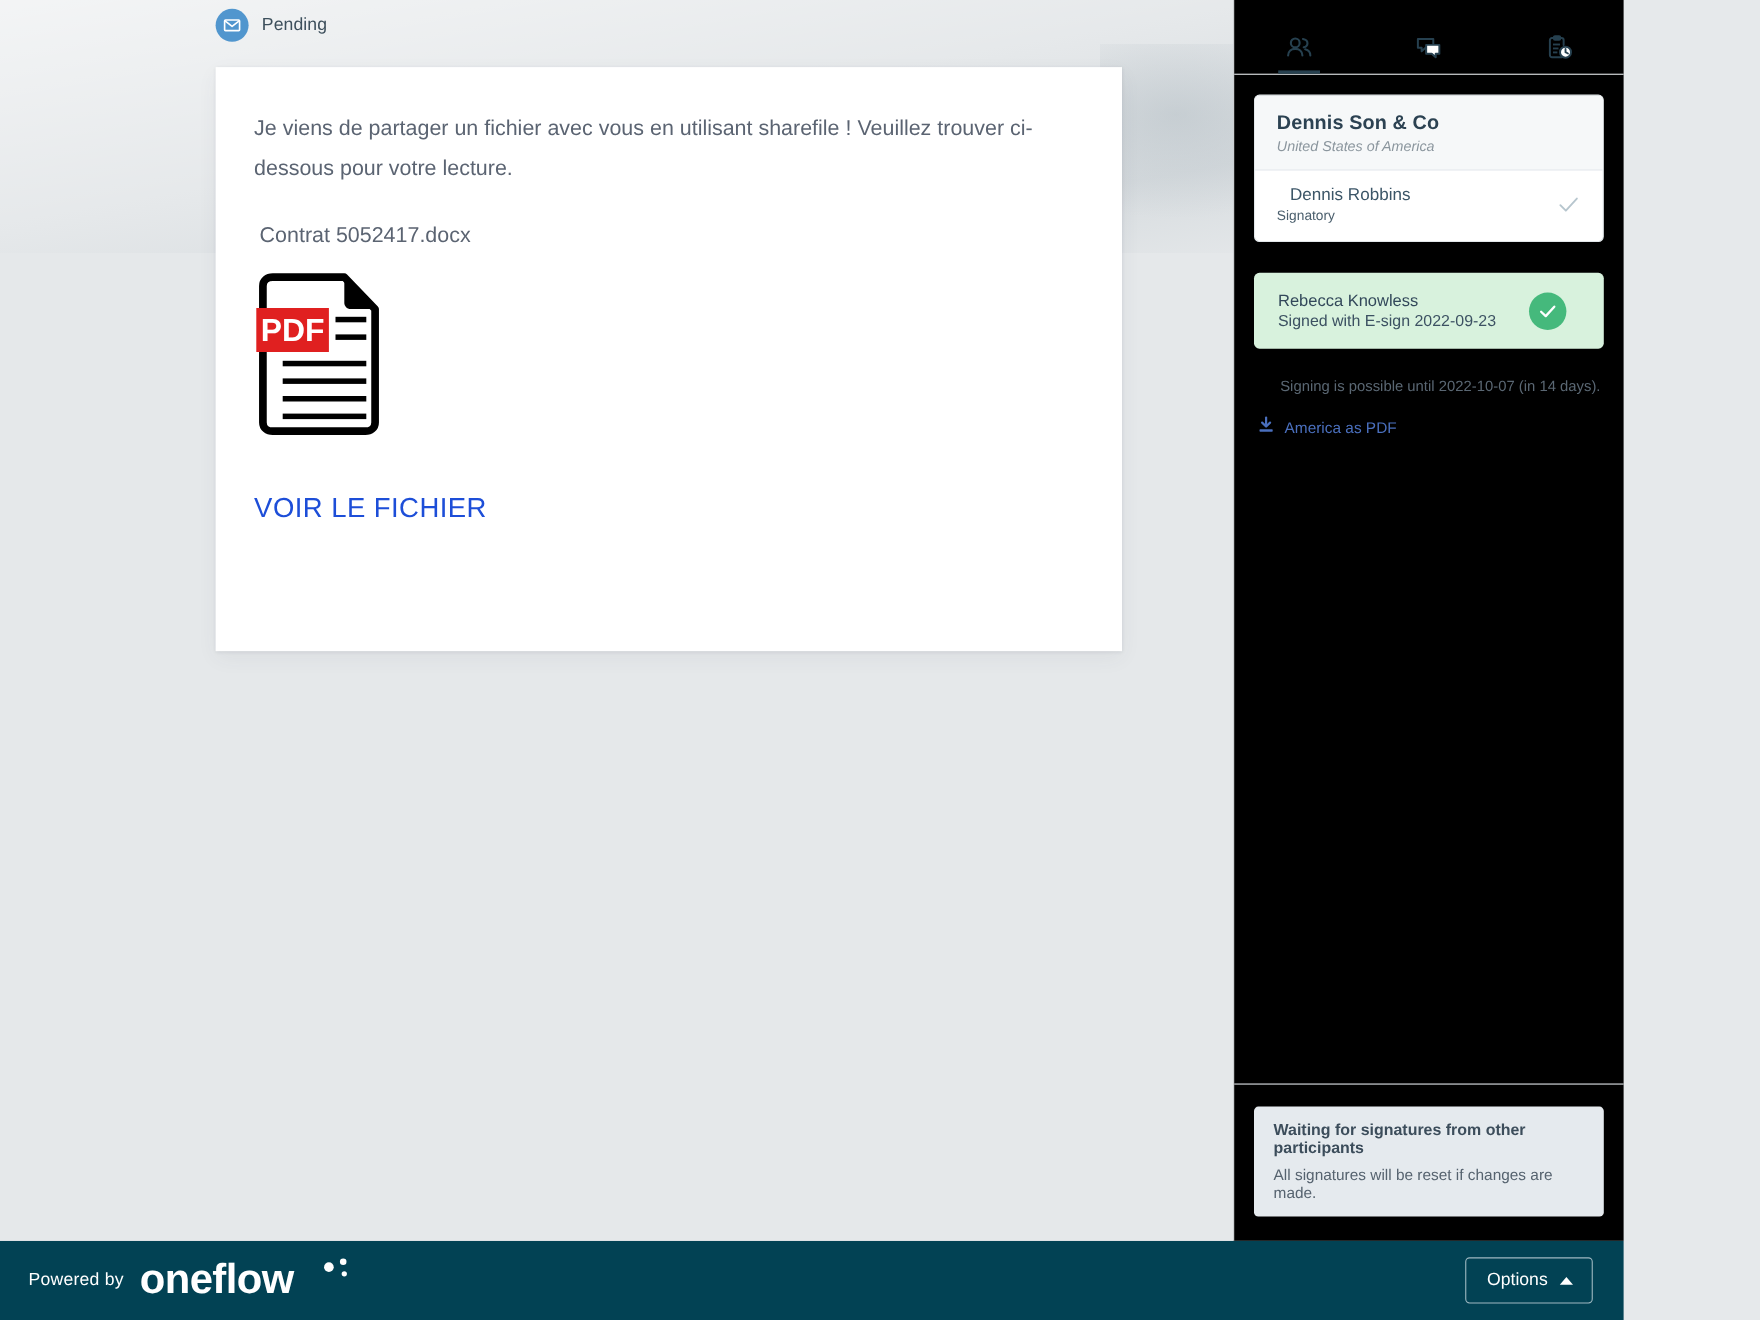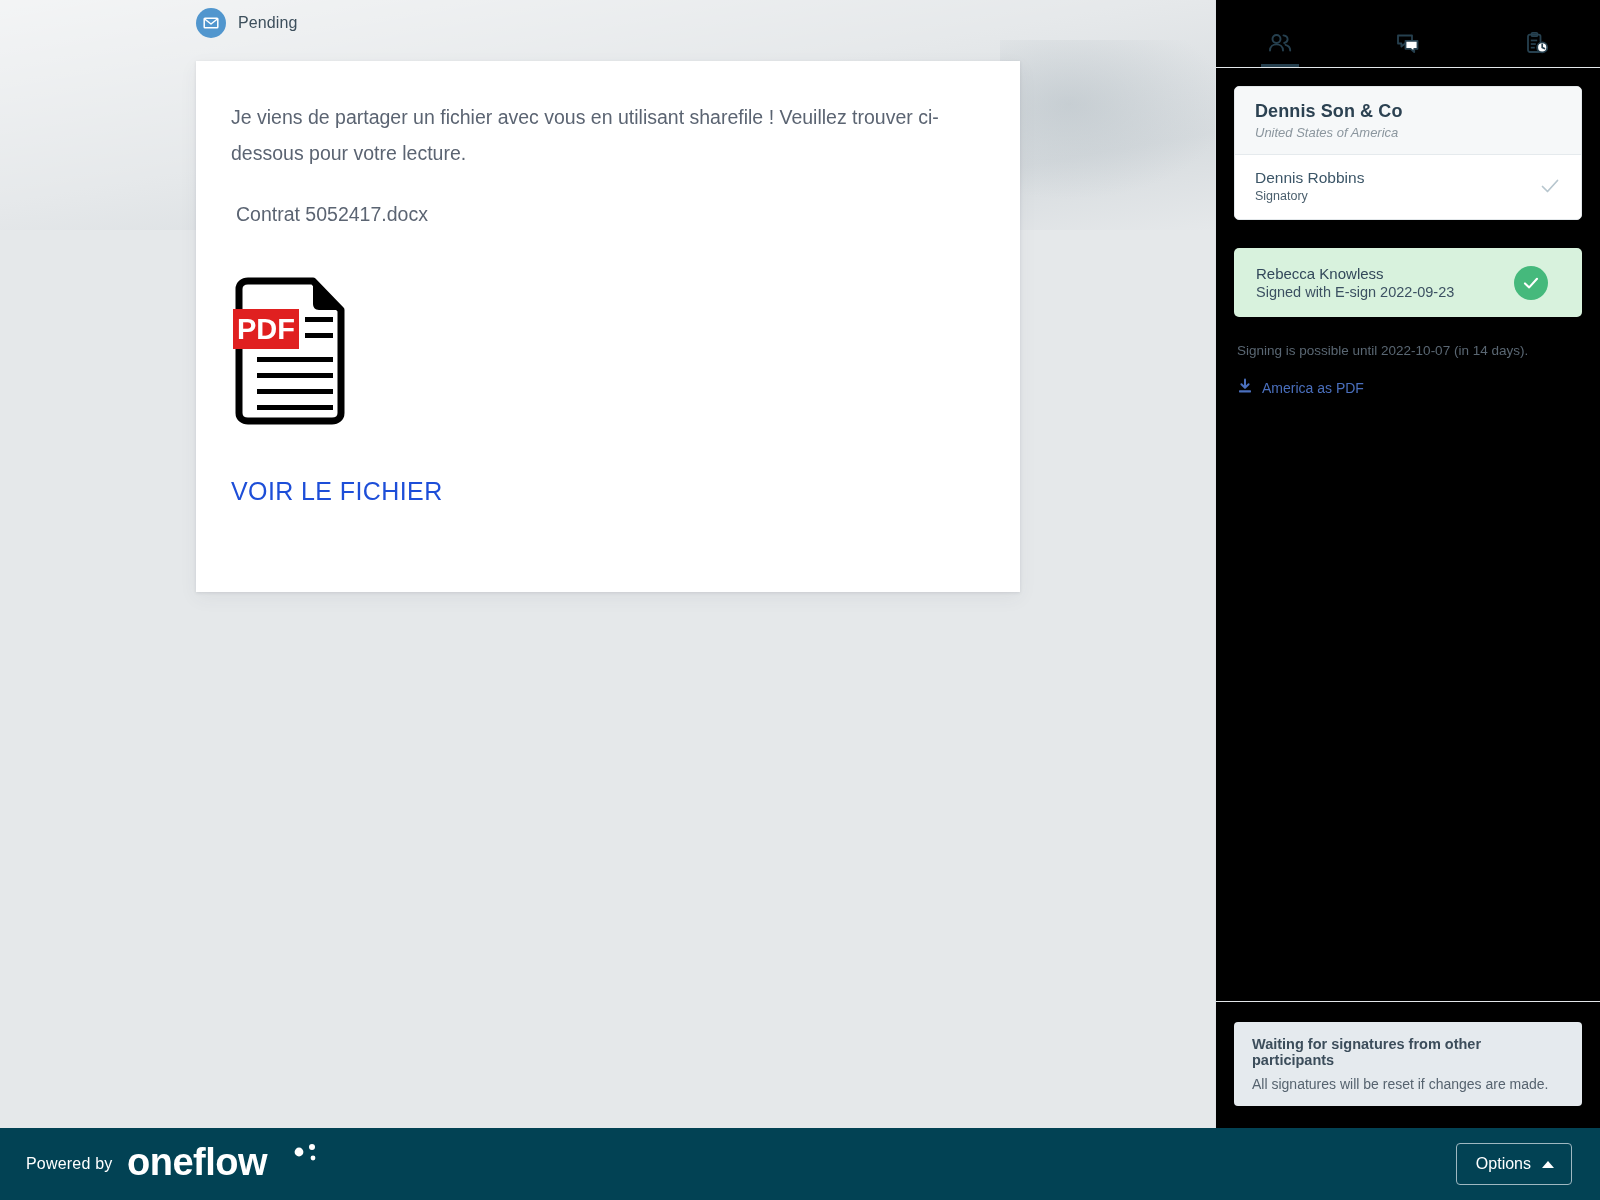--- a/index.html
+++ b/index.html
@@ -7,21 +7,21 @@
   html, body {
     width: 1600px;
     height: 1200px;
     overflow: hidden;
     font-family: "Liberation Sans", sans-serif;
     background: #e6e9eb;
   }
 
   #app {
     position: relative;
-    width: 1600px;
+    width: 1476px;
     height: 1200px;
     display: flex;
     flex-direction: column;
   }
 
   
   .workspace {
     position: relative;
     flex: 1 1 auto;
     display: flex;
@@ -93,21 +93,21 @@
   }
   .doc-filename {
     margin-top: 28px;
     font-size: 19.5px;
     line-height: 30px;
     color: #5b6472;
     padding-left: 5px;
   }
 
   .pdf-icon-wrap {
-    margin-top: 48px;
+    margin-top: 19px;
     width: 118px;
     height: 148px;
   }
   .pdf-icon-wrap svg { display: block; }
 
   .doc-link {
     display: inline-block;
     margin-top: 52px;
     font-size: 25px;
     letter-spacing: .4px;
@@ -196,20 +196,21 @@
   }
   .party-row {
     padding: 14px 20px 16px;
     display: flex;
     align-items: center;
     justify-content: space-between;
   }
   .person-name {
     font-size: 15.5px;
     color: #3b5567;
+    margin-left: 12px;
   }
   .person-role {
     margin-top: 2px;
     font-size: 12.5px;
     color: #4b5f6d;
   }
   .check-faint { line-height: 0; }
 
   .signed-card {
     margin-top: 28px;
@@ -238,20 +239,21 @@
     align-items: center;
     justify-content: center;
     flex: 0 0 auto;
   }
 
   .deadline-text {
     margin-top: 26px;
     padding: 0 3px;
     font-size: 13.5px;
     color: #5a6773;
+    text-align: right;
   }
   .download-row {
     margin-top: 20px;
     padding: 0 3px;
     display: flex;
     align-items: center;
     gap: 9px;
     cursor: pointer;
   }
   .download-label {

